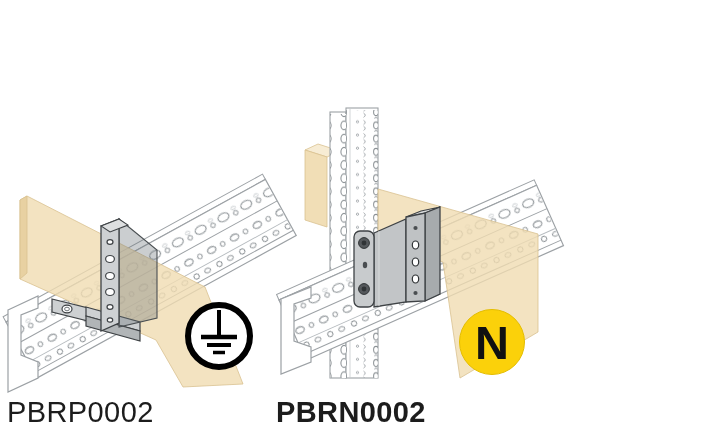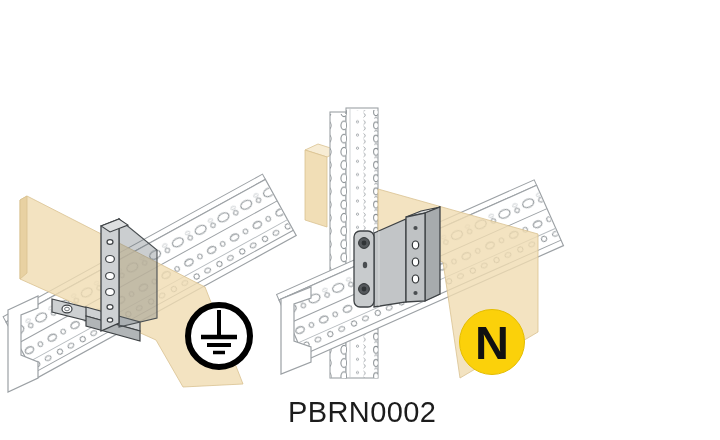--- a/index.html
+++ b/index.html
@@ -6,21 +6,21 @@
   .stage{
     position:relative;width:720px;height:440px;background:#ffffff;overflow:hidden;
     font-family:"Liberation Sans","DejaVu Sans",sans-serif;
   }
   .stage svg{position:absolute;left:0;top:0;}
   .part-label{
     position:absolute;top:398px;font-size:29px;line-height:1;
     color:#1c1c1c;font-weight:400;letter-spacing:0.4px;white-space:nowrap;
   }
   .part-label.left{left:7px;}
-  .part-label.right{left:288px;}
+  .part-label.right{left:276px;font-weight:bold;}
   .n-letter{
     font-family:"Liberation Sans","DejaVu Sans",sans-serif;
     font-size:47px;font-weight:bold;fill:#111111;
   }
 </style>
 </head>
 <body>
 
 <div class="stage">
   <svg width="720" height="440" viewBox="0 0 720 440">
@@ -134,14 +134,15 @@
         <circle cx="415.5" cy="293" r="2.1" fill="#4A4E51"></circle>
       </g>
 
       <g>
         <circle cx="492" cy="342" r="32.5" stroke="#E4BD00" stroke-width="1" fill="#FBD10A"></circle>
         <text class="n-letter" x="492" y="359" text-anchor="middle">N</text>
       </g>
     </g>
   </svg>
 
+  <div class="part-label left">PBRP0002</div>
   <div class="part-label right">PBRN0002</div>
 </div>
 
 </body></html>

